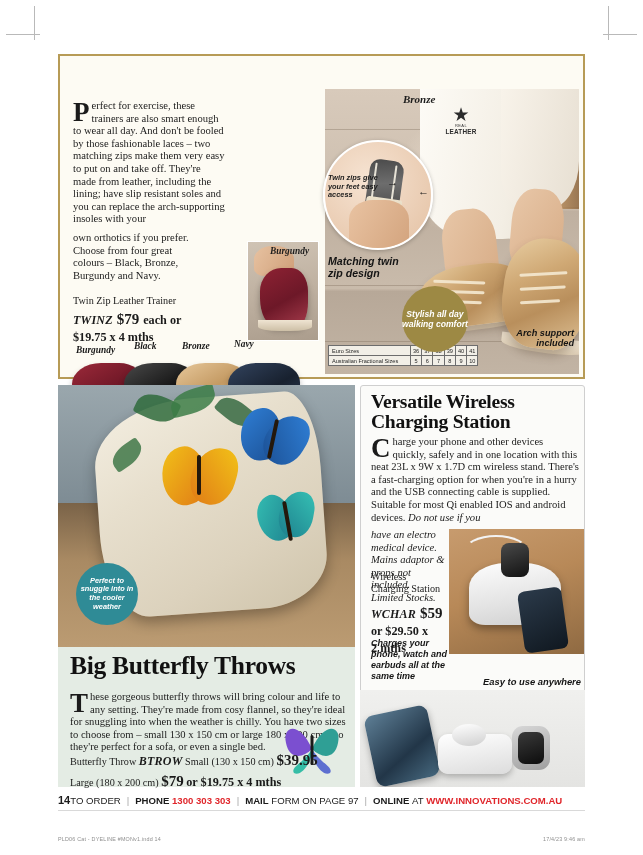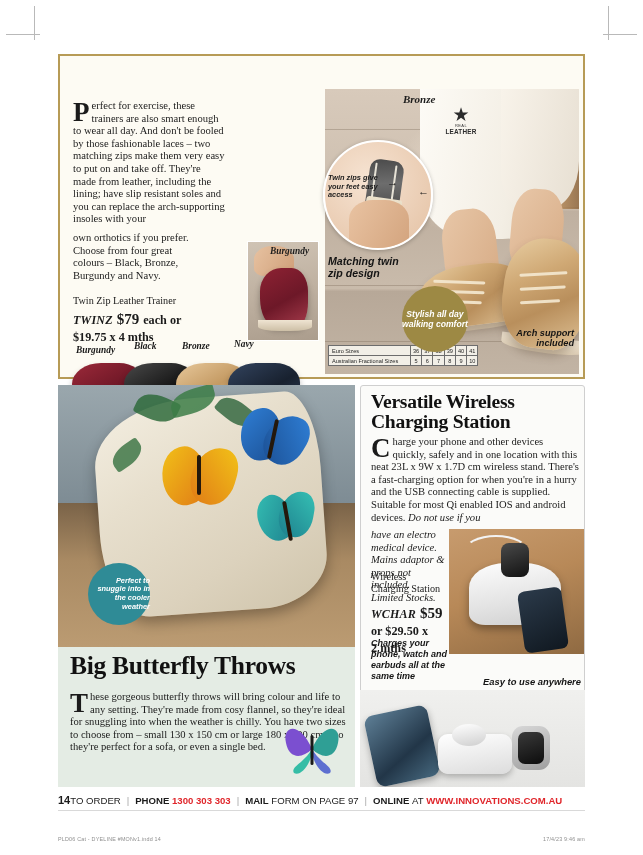--- a/index.html
+++ b/index.html
@@ -354,36 +354,49 @@
       <div class="bw" style="left:30px;top:0;width:44px;height:58px;background:linear-gradient(220deg,#f2c218,#e07a16);transform:rotate(16deg);"></div>
       <div class="body"></div>
     </div>
     <div class="bfly" style="left:200px;top:108px;width:58px;height:50px;transform:rotate(-10deg);">
       <div class="bw" style="left:0;top:0;width:34px;height:46px;background:linear-gradient(140deg,#35c0b4,#1d7e8c);transform:rotate(-20deg);"></div>
       <div class="bw" style="left:22px;top:0;width:34px;height:46px;background:linear-gradient(220deg,#35c0b4,#1d7e8c);transform:rotate(20deg);"></div>
       <div class="body"></div>
     </div>
 
   </div>
-  <div class="badgeCircle" id="badgeSnug" style="left:88px;top:563px;text-align:right;">Perfect to snuggle into in the cooler weather</div>
+  <div class="badgeCircle" id="badgeSnug" style="left:76px;top:563px;">Perfect to snuggle into in the cooler weather</div>
 
   <div class="panel" id="p3">
     <div class="title">
       <div class="h1">Big Butterfly Throws</div>
     </div>
     <div class="copy body dropcap">These gorgeous butterfly throws will bring colour and life to any setting. They're made from cosy flannel, so they're ideal for snuggling into when the weather is chilly. You have two sizes to choose from – small 130 x 150 cm or large 180 x 200 cm – so they're perfect for a sofa, or even a single bed.</div>
 
     <svg class="bfdecor" viewBox="0 0 64 58">
       <path d="M32 30 C20 2, 2 6, 6 24 C9 40, 22 40, 32 30 Z" fill="#7b4fd0"></path>
       <path d="M32 30 C44 2, 62 6, 58 24 C55 40, 42 40, 32 30 Z" fill="#2f9f95"></path>
       <path d="M32 30 C24 44, 10 48, 14 54 C20 58, 30 46, 32 34 Z" fill="#35bda6"></path>
       <path d="M32 30 C40 44, 54 48, 50 54 C44 58, 34 46, 32 34 Z" fill="#5d6fd0"></path>
       <rect x="30.5" y="16" width="3" height="30" rx="1.5" fill="#1a1a1a"></rect>
     </svg>
 
+    <div class="buy">
+      <div class="prodline">
+        <span>Butterfly Throw</span>
+        <span class="code">BTROW</span>
+        <span>Small (130 x 150 cm)</span>
+        <span class="price">$39.95</span>
+      </div>
+      <div class="prodline" style="margin-top:7px;">
+        <span>Large (180 x 200 cm)</span>
+        <span class="price">$79</span>
+        <span class="pricesm">or $19.75 x 4 mths</span>
+      </div>
+    </div>
   </div>
 
   <div class="panel" id="p4">
     <div class="title">
       <div class="h1">Versatile Wireless</div>
       <div class="h1">Charging Station</div>
     </div>
 
     <div class="copy body dropcap"><span>Charge your phone and other devices quickly, safely and in one location with this neat 23L x 9W x 1.7D cm wireless stand. There's a fast-charging option for when you're in a hurry and the USB connecting cable is supplied. Suitable for most Qi enabled IOS and android devices.</span> <span class="ital">Do not use if you</span></div>
 

